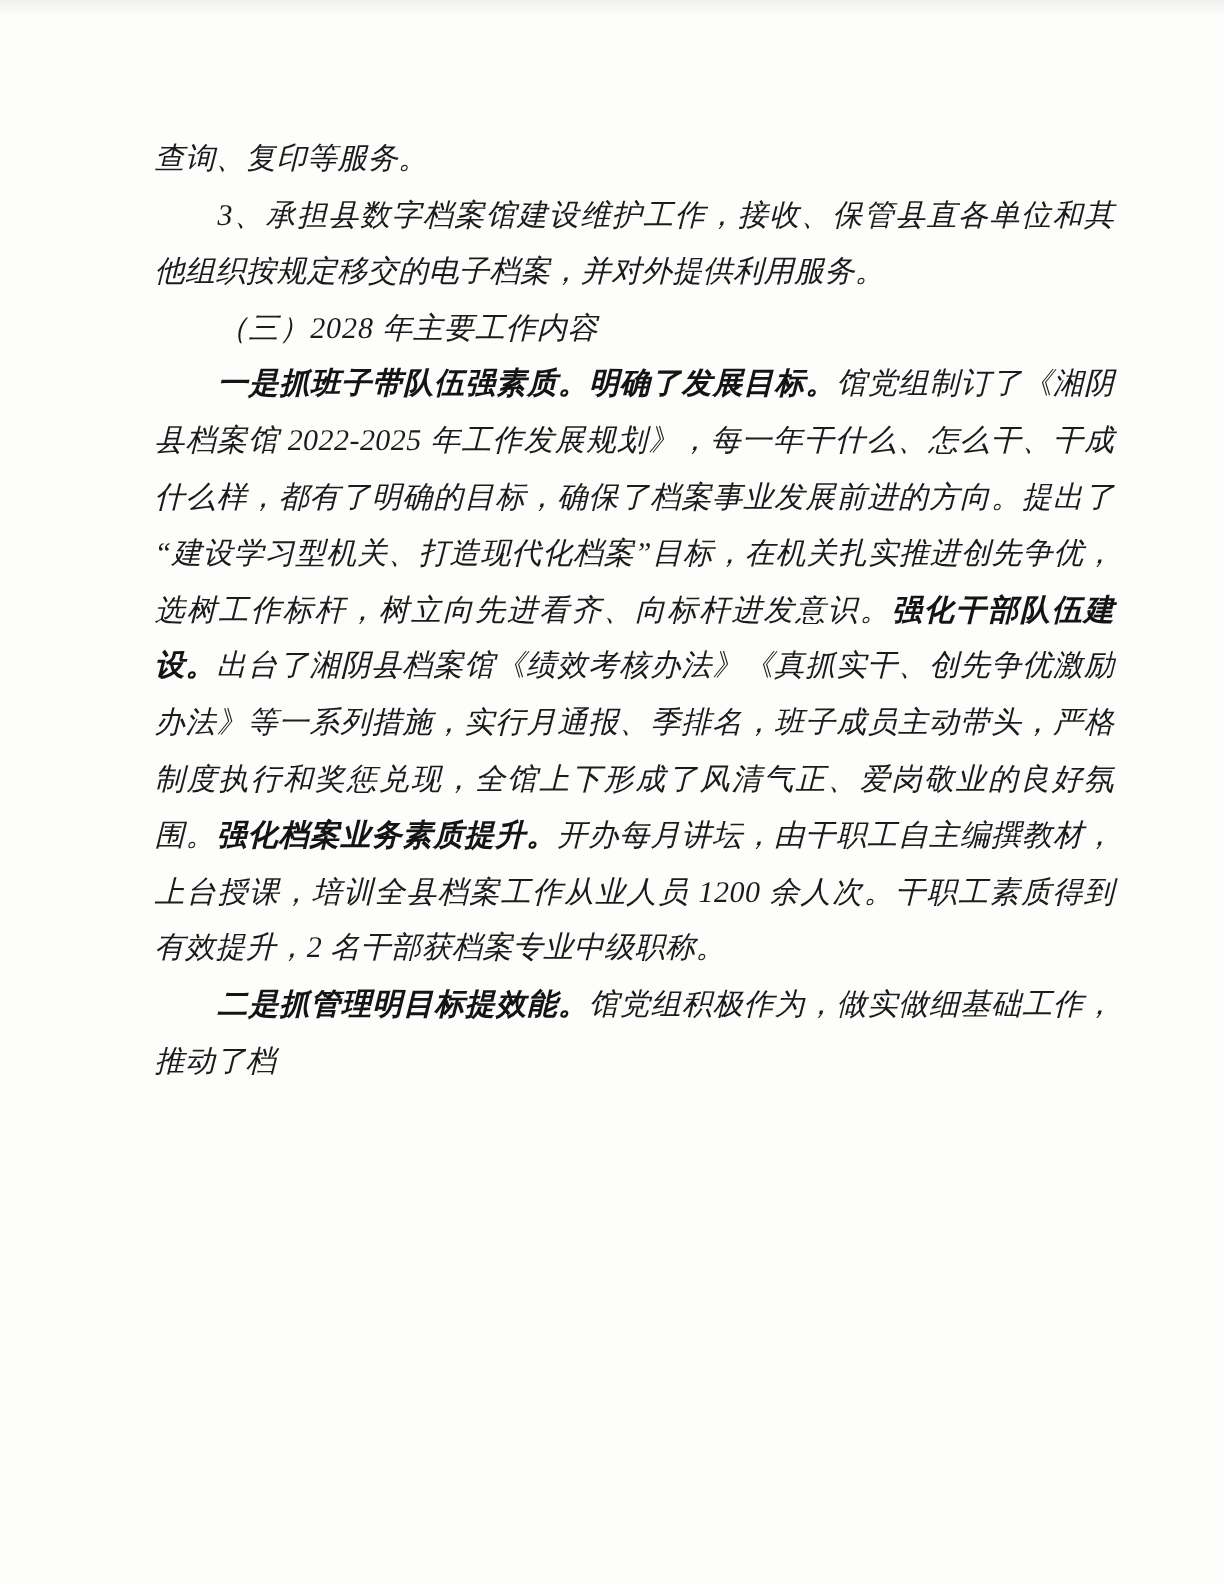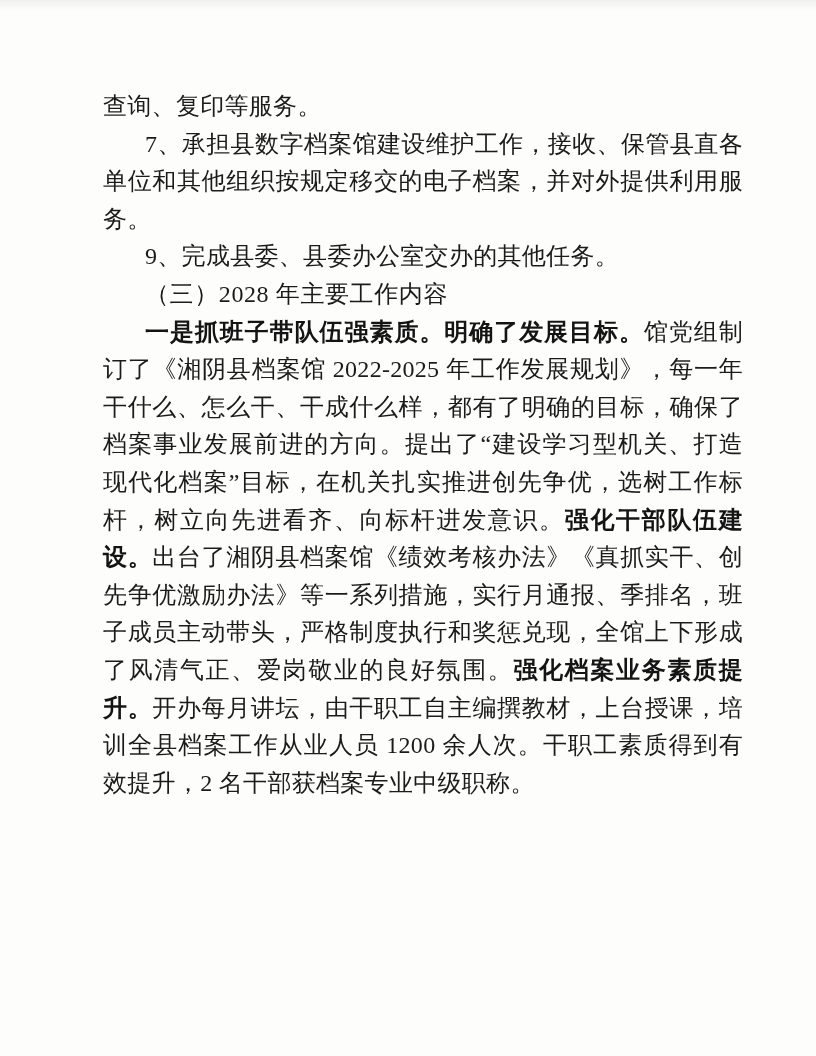--- a/index.html
+++ b/index.html
@@ -25,24 +25,25 @@
     height: 10px;
     background: linear-gradient(180deg, rgba(180,180,180,0.18), rgba(180,180,180,0));
     pointer-events: none;
   }
   .doc {
     position: absolute;
     left: 103px;
     top: 88px;
     width: 640px;
     color: #1b1b1b;
-    font-size: 24px;
+    font-size: 20px;
     line-height: 37.6px;
     text-align: justify;
     letter-spacing: 0.3px;
+    font-style: italic;
   }
   .doc p {
     margin: 0;
     padding: 0;
   }
   .doc p.indent {
     text-indent: 42px;
   }
   .doc .bold {
     font-weight: 700;
@@ -52,18 +53,18 @@
     
     letter-spacing: 0.6px;
   }
 </style>
 </head>
 <body>
 
 <div class="page">
   <div class="doc">
       <p><span>查询、复印等服务。</span></p>
-      <p class="indent"><span>7、承担县数字档案馆建设维护工作，接收、保管县直各单位和其他组织按规定移交的电子档案，并对外提供利用服务。</span></p>
-      <p class="indent"><span>9、完成县委、县委办公室交办的其他任务。</span></p>
+      <p class="indent"><span>3、承担县数字档案馆建设维护工作，接收、保管县直各单位和其他组织按规定移交的电子档案，并对外提供利用服务。</span></p>
       <p class="indent heading"><span>（三）2028 年主要工作内容</span></p>
       <p class="indent"><span class="bold">一是抓班子带队伍强素质。明确了发展目标。</span><span>馆党组制订了《湘阴县档案馆 2022-2025 年工作发展规划》，每一年干什么、怎么干、干成什么样，都有了明确的目标，确保了档案事业发展前进的方向。提出了“建设学习型机关、打造现代化档案”目标，在机关扎实推进创先争优，选树工作标杆，树立向先进看齐、向标杆进发意识。</span><span class="bold">强化干部队伍建设。</span><span>出台了湘阴县档案馆《绩效考核办法》《真抓实干、创先争优激励办法》等一系列措施，实行月通报、季排名，班子成员主动带头，严格制度执行和奖惩兑现，全馆上下形成了风清气正、爱岗敬业的良好氛围。</span><span class="bold">强化档案业务素质提升。</span><span>开办每月讲坛，由干职工自主编撰教材，上台授课，培训全县档案工作从业人员 1200 余人次。干职工素质得到有效提升，2 名干部获档案专业中级职称。</span></p>
+      <p class="indent"><span class="bold">二是抓管理明目标提效能。</span><span>馆党组积极作为，做实做细基础工作，推动了档</span></p>
     </div>
 </div>
 
 </body></html>

